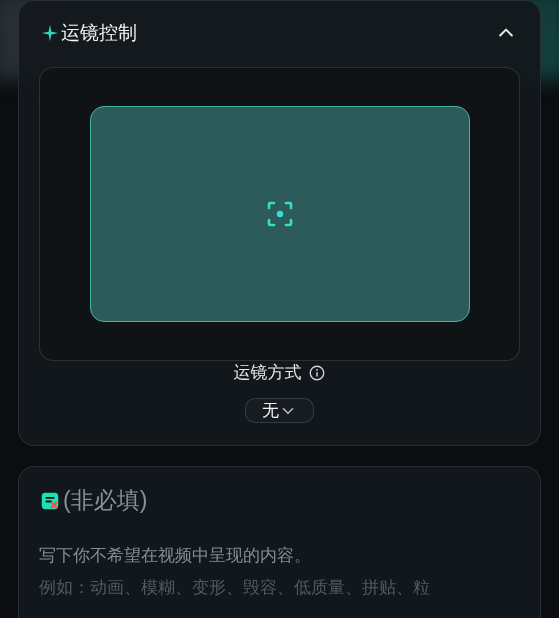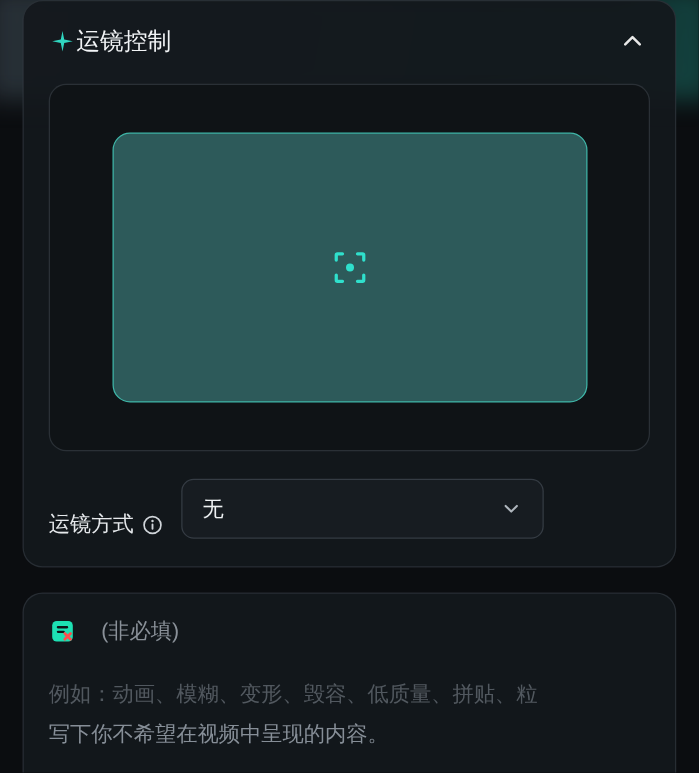--- a/index.html
+++ b/index.html
@@ -38,23 +38,23 @@
     display: flex;
     align-items: center;
     gap: 0;
   }
   .panel-title {
     font-size: 19px;
     font-weight: 500;
     color: #f2f4f6;
   }
   .optional {
-    font-size: 17px;
+    font-size: 23px;
     color: #8a9199;
-    margin-left: 20px;
+    margin-left: 2px;
   }
   .chevron {
     margin-left: auto;
     width: 28px; height: 28px;
     display: flex; align-items: center; justify-content: center;
     cursor: pointer;
   }
   .preview-frame {
     margin-top: 20px;
     background: #0f1316;
@@ -75,23 +75,23 @@
     align-items: center;
     justify-content: center;
     position: relative;
   }
   .focus-target {
     width: 30px; height: 30px;
     position: relative;
   }
   .row {
     display: flex;
-    align-items: flex-end;
-    margin-top: 22px;
+    align-items: center;
     gap: 14px;
+    flex-direction: column;
   }
   .row-label {
     font-size: 17px;
     color: #e6e9ec;
     display: flex;
     align-items: center;
     gap: 6px;
   }
   .info-circle {
     width: 18px; height: 18px;
@@ -195,17 +195,17 @@
         <rect x="7" y="7.5" width="10" height="2" rx="1" fill="#0e1418"></rect>
         <rect x="7" y="11.5" width="7" height="2" rx="1" fill="#0e1418"></rect>
         <path d="M14 19 L19 14" stroke="#ff4d4d" stroke-width="2.4" stroke-linecap="round"></path>
         <path d="M14 14 L19 19" stroke="#ff4d4d" stroke-width="2.4" stroke-linecap="round"></path>
       </svg>
     </span>
     <span class="optional">(非必填)</span>
   </div>
 
   <div class="textarea-block">
+    <div class="placeholder-line">写下你不希望在视频中呈现的内容。</div>
     <div class="placeholder-line cut">例如：动画、模糊、变形、毁容、低质量、拼贴、粒</div>
-    <div class="placeholder-line">写下你不希望在视频中呈现的内容。</div>
   </div>
 
 </div>
 
 </body></html>

